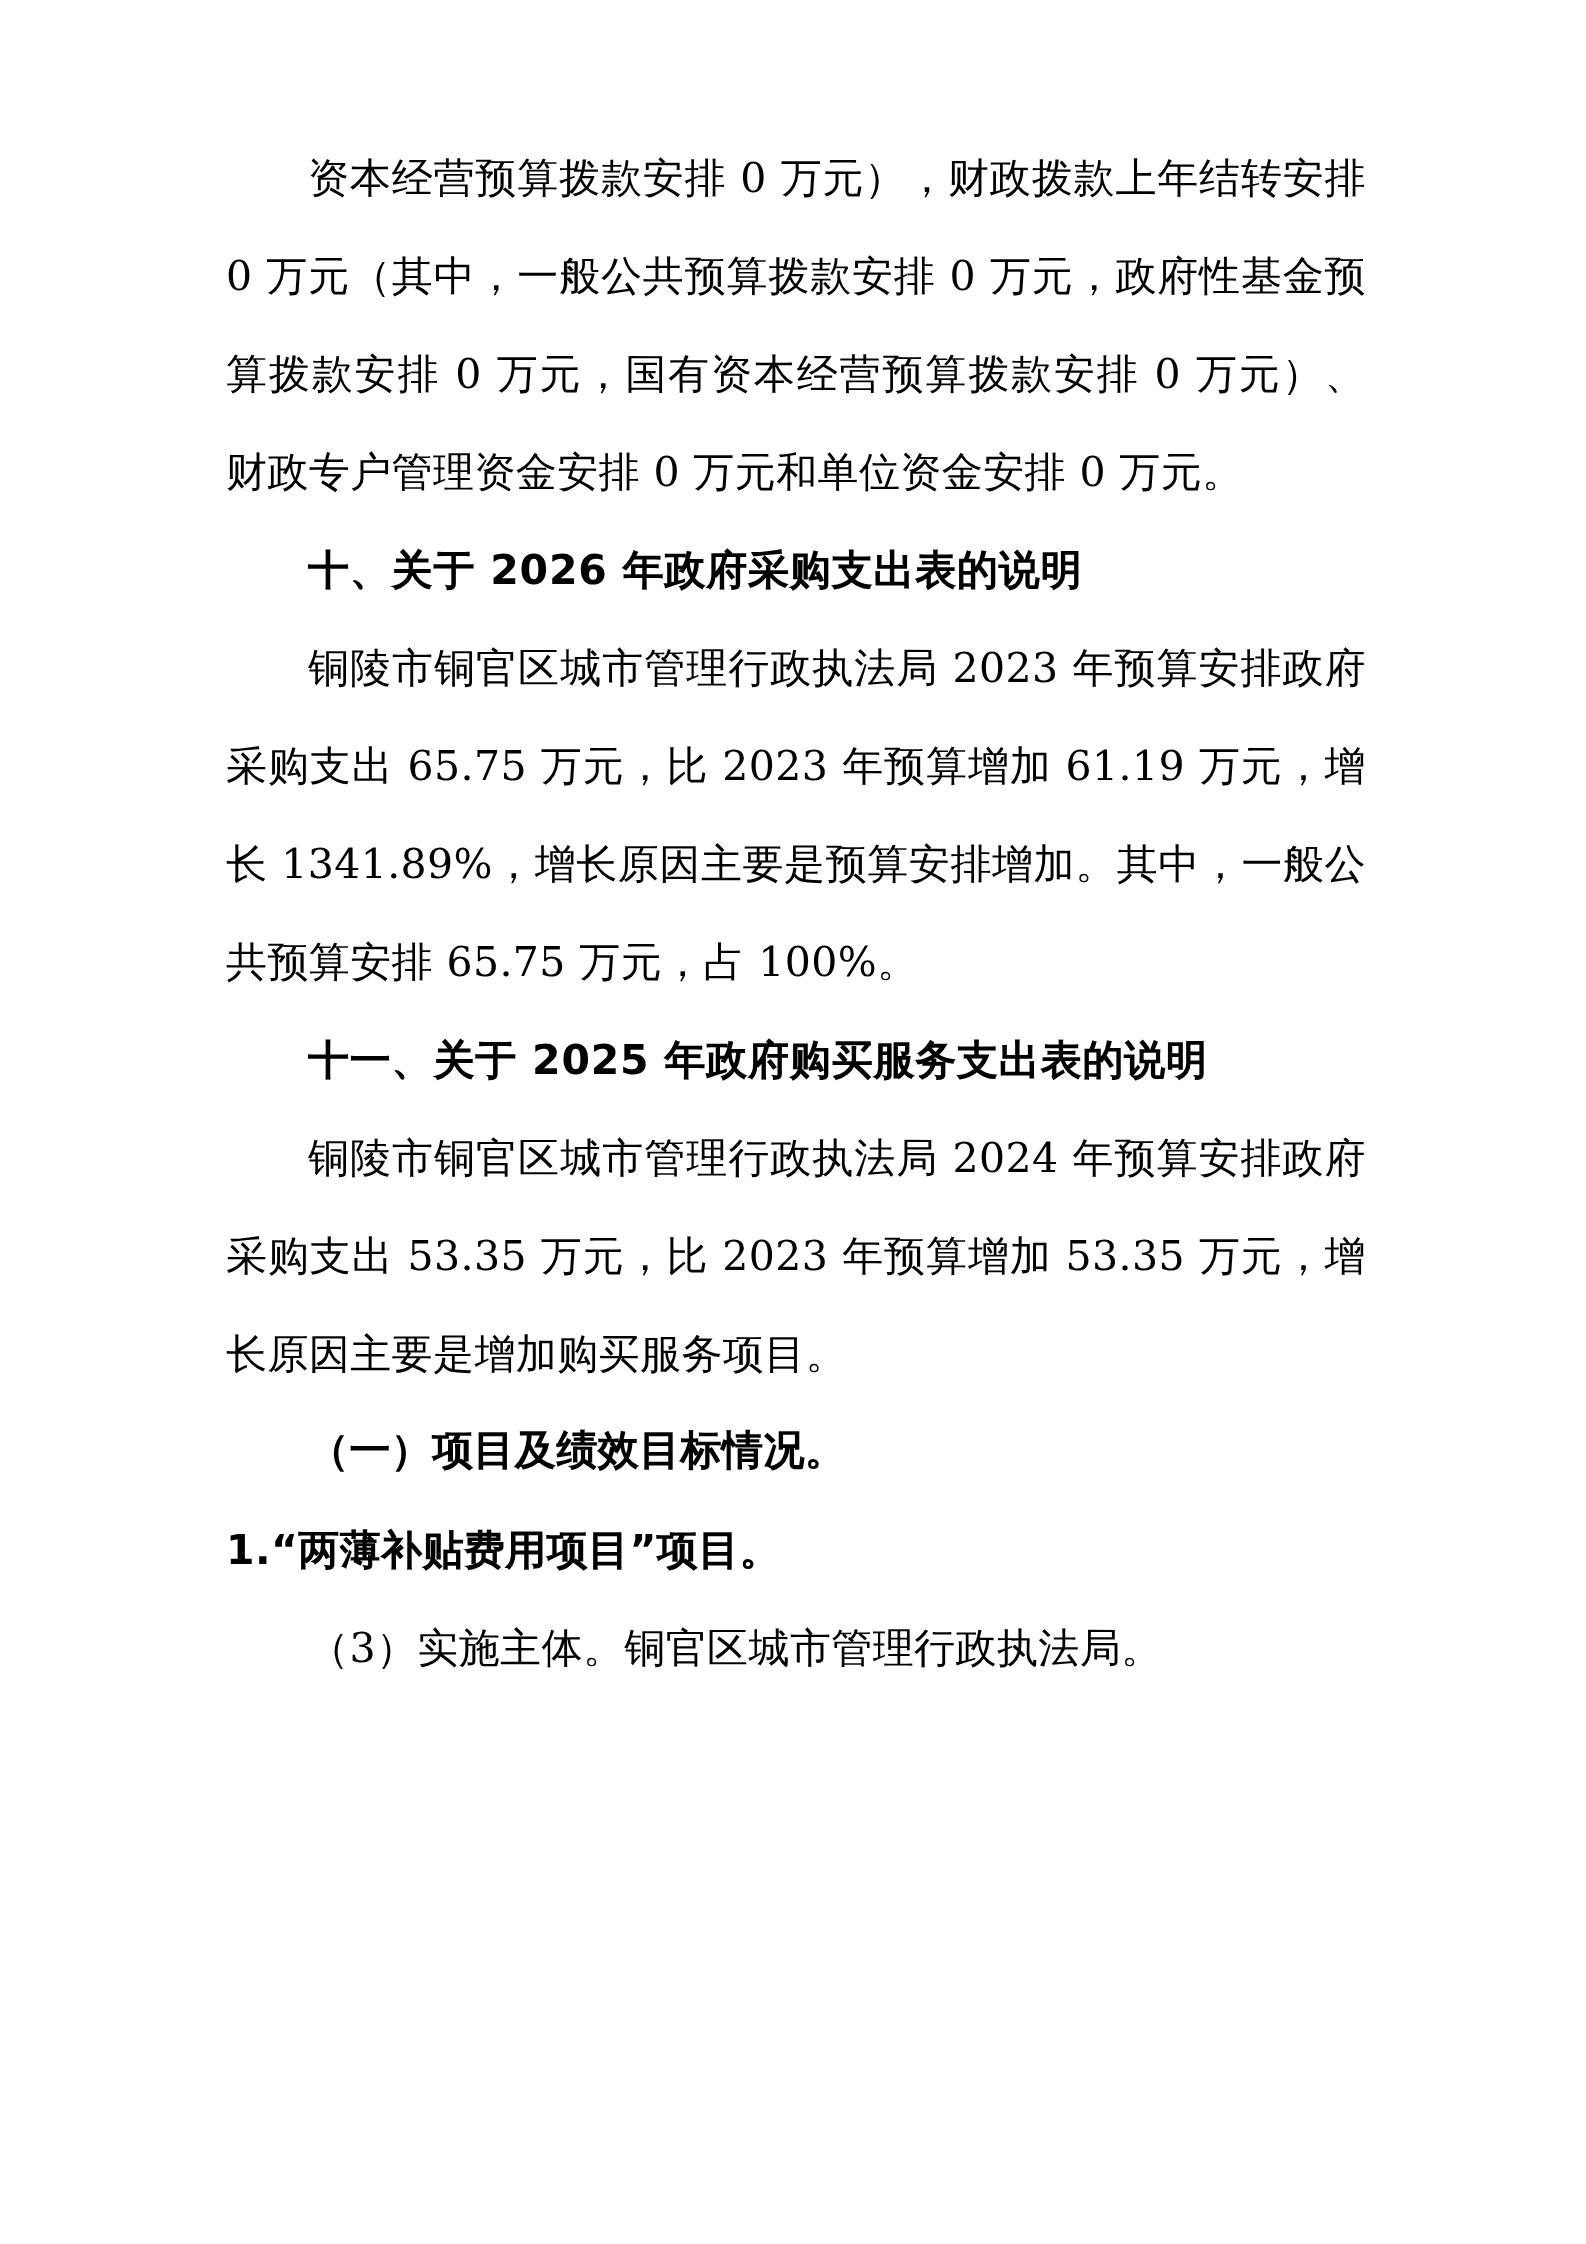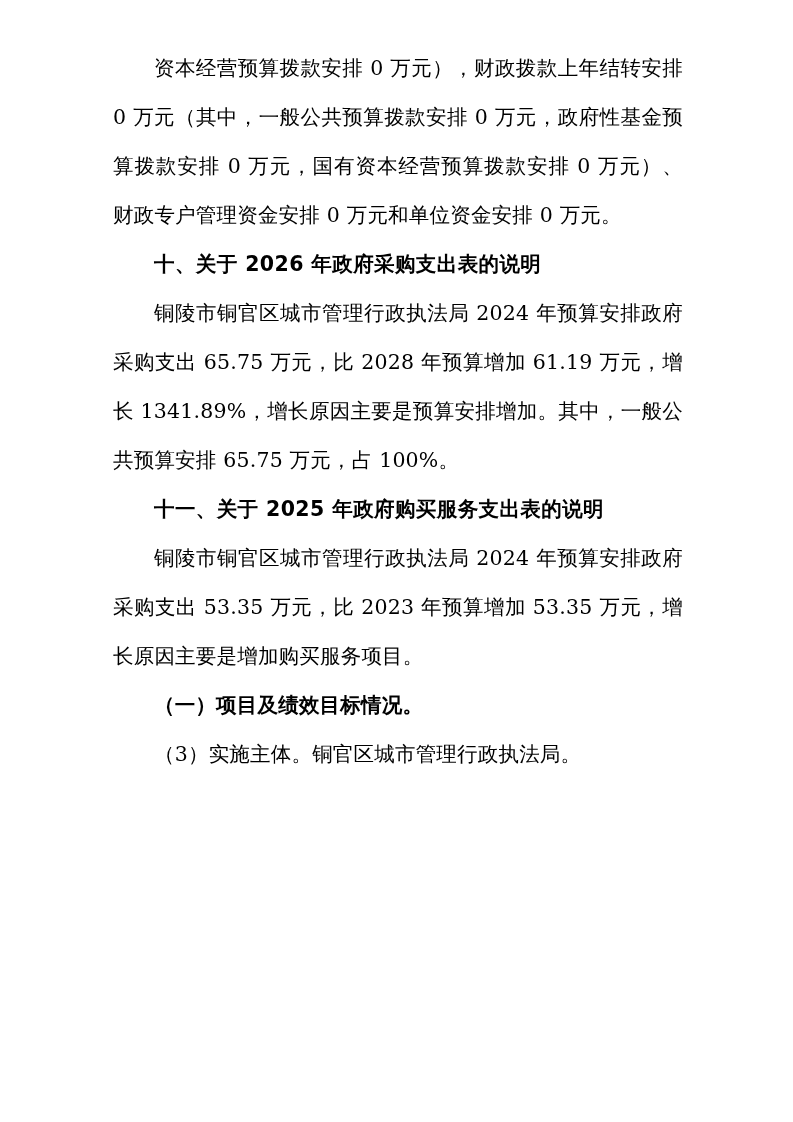--- a/index.html
+++ b/index.html
@@ -12,21 +12,21 @@
     height: 1122px;
     font-family: "DejaVu Serif", "Liberation Serif", serif;
     color: #000000;
     overflow: hidden;
   }
   .page {
     position: relative;
     width: 793px;
     height: 1034px;
     box-sizing: border-box;
-    padding: 44px 110px 60px 113px;
+    padding: 65px 110px 60px 113px;
     background: #ffffff;
   }
   .doc-body {
     font-size: 20.5px;
     line-height: 49px;
   }
   p {
     margin: 0;
     text-align: justify;
     text-justify: inter-ideograph;
@@ -55,28 +55,29 @@
 </head>
 <body>
 
 <div class="page">
   <div class="doc-body">
 
     <p class="para">资本经营预算拨款安排 0 万元），财政拨款上年结转安排 0 万元（其中，一般公共预算拨款安排 0 万元，政府性基金预算拨款安排 0 万元，国有资本经营预算拨款安排 0 万元）、财政专户管理资金安排 0 万元和单位资金安排 0 万元。</p>
 
     <p class="heading">十、关于 2026 年政府采购支出表的说明</p>
 
-    <p class="para">铜陵市铜官区城市管理行政执法局 2024 年预算安排政府采购支出 65.75 万元，比 2028 年预算增加 61.19 万元，增长 1341.89%，增长原因主要是预算安排增加。其中，一般公共预算安排 65.75 万元，占 100%。</p>
+    <p class="para">铜陵市铜官区城市管理行政执法局 2023 年预算安排政府采购支出 65.75 万元，比 2023 年预算增加 61.19 万元，增长 1341.89%，增长原因主要是预算安排增加。其中，一般公共预算安排 65.75 万元，占 100%。</p>
 
     <p class="heading">十一、关于 2025 年政府购买服务支出表的说明</p>
 
     <p class="para">铜陵市铜官区城市管理行政执法局 2024 年预算安排政府采购支出 53.35 万元，比 2023 年预算增加 53.35 万元，增长原因主要是增加购买服务项目。</p>
 
 
     <p class="subheading">（一）项目及绩效目标情况。</p>
 
+    <p class="itemheading">1.“两薄补贴费用项目”项目。</p>
 
 
 
     <p class="para">（3）实施主体。铜官区城市管理行政执法局。</p>
 
   </div>
 </div>
 
 </body></html>

